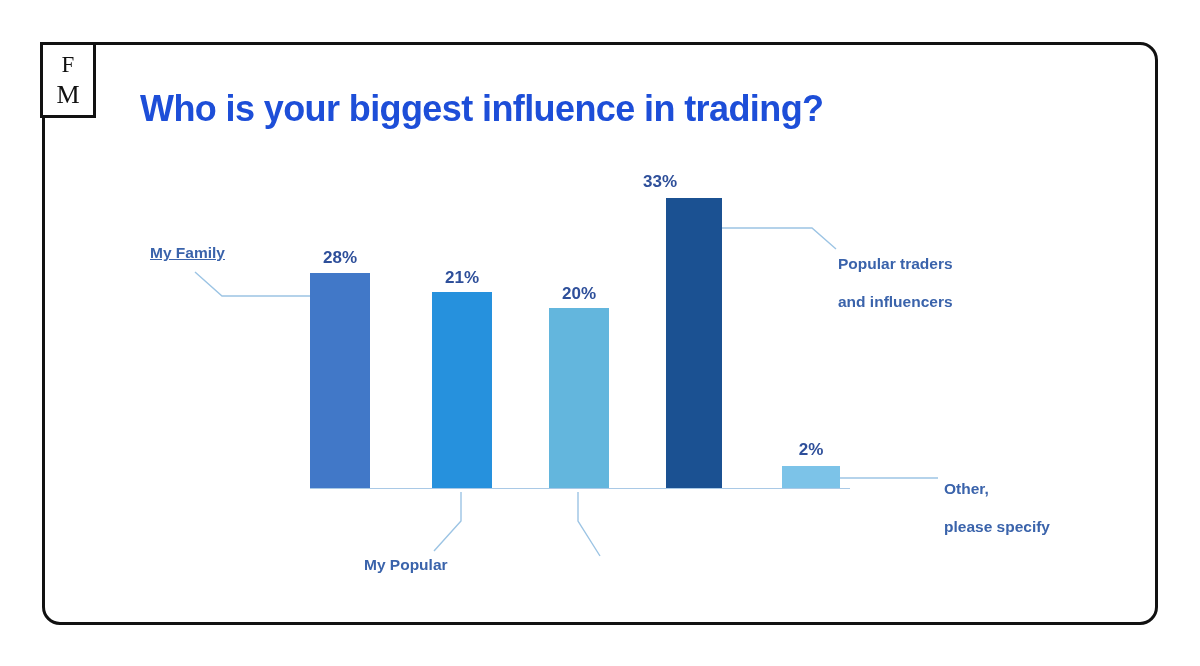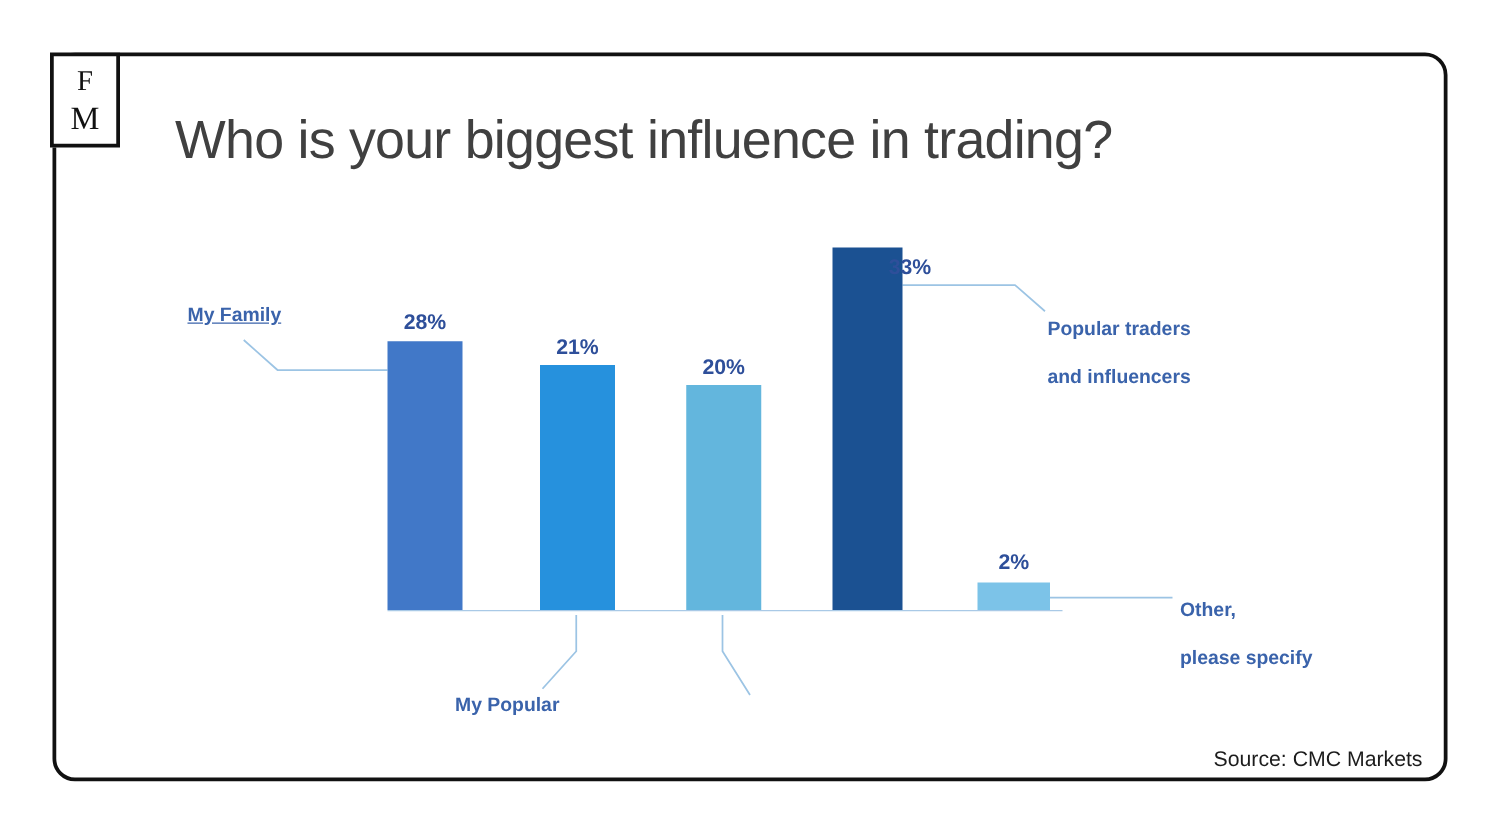--- a/index.html
+++ b/index.html
@@ -60,23 +60,23 @@
     letter-spacing: 0px;
   }
   .logo-letter.m { font-size: 26px; margin-top: 6px; }
 
   
   .title {
     position: absolute;
     left: 140px;
     top: 88px;
     width: 990px;
-    font-size: 43px;
-    font-weight: 400;
-    color: #404040;
+    font-size: 36px;
+    font-weight: 700;
+    color: #1d4ed8;
     letter-spacing: -0.6px;
     white-space: nowrap;
   }
 
   
   .plot {
     position: absolute;
     left: 0;
     top: 0;
     width: 1200px;
@@ -169,30 +169,29 @@
     <div class="callout" style="left:150px; top:244px;text-decoration:underline;"><span>My Family</span></div>
 
     <div class="bar" style="left:432px; width:60px; height:196px; background:#2691dd;"></div>
     <div class="value-label" style="left:432px; top:268px; width:60px;">21%</div>
     <div class="callout" style="left:364px; top:556px;"><span>My Popular</span></div>
 
     <div class="bar" style="left:549px; width:60px; height:180px; background:#63b6dd;"></div>
     <div class="value-label" style="left:549px; top:284px; width:60px;">20%</div>
 
     <div class="bar" style="left:666px; width:56px; height:290px; background:#1b5192;"></div>
-    <div class="value-label" style="left:700px; top:172px; width:56px;margin-top:32px;">33%</div>
+    <div class="value-label" style="left:632px; top:172px; width:56px;">33%</div>
     <div class="callout" style="left:838px; top:236px;">
       <span>Popular traders</span><br>
       <span>and influencers</span>
     </div>
 
     <div class="bar" style="left:782px; width:58px; height:22px; background:#7cc3e8;"></div>
     <div class="value-label" style="left:782px; top:440px; width:58px;">2%</div>
     <div class="callout" style="left:944px; top:461px;">
       <span>Other,</span><br>
       <span>please specify</span>
     </div>
 
   </div>
 
-  <div class="source">Source: CMC Markets</div>
 
 </div>
 
 </body></html>

